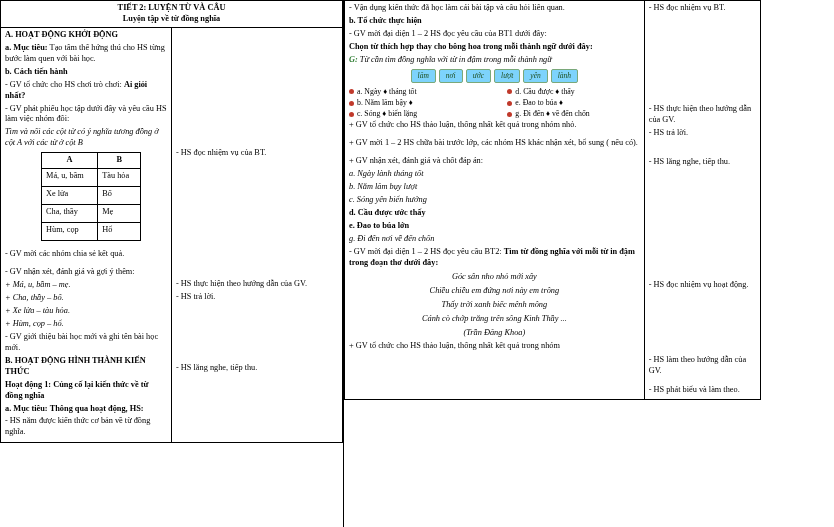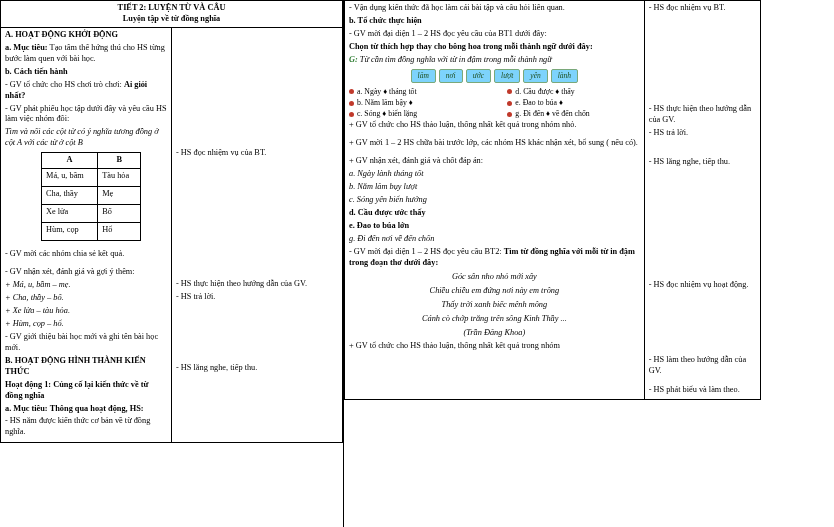--- a/index.html
+++ b/index.html
@@ -63,26 +63,26 @@
             <tbody>
                   <tr>
               <th>A</th>
               <th>B</th>
             </tr>
             <tr>
               <td>Má, u, bầm</td>
               <td>Tàu hỏa</td>
             </tr>
             <tr>
+              <td>Xe lửa</td>
+              <td>Bố</td>
+            </tr>
+            <tr>
               <td>Cha, thầy</td>
               <td>Mẹ</td>
-            </tr>
-            <tr>
-              <td>Xe lửa</td>
-              <td>Bố</td>
             </tr>
             <tr>
               <td>Hùm, cọp</td>
               <td>Hổ</td>
             </tr>
           </tbody>
               </table>
 
           <div class="spacer"></div>
           <p>- GV mời các nhóm chia sẻ kết quả.</p>

